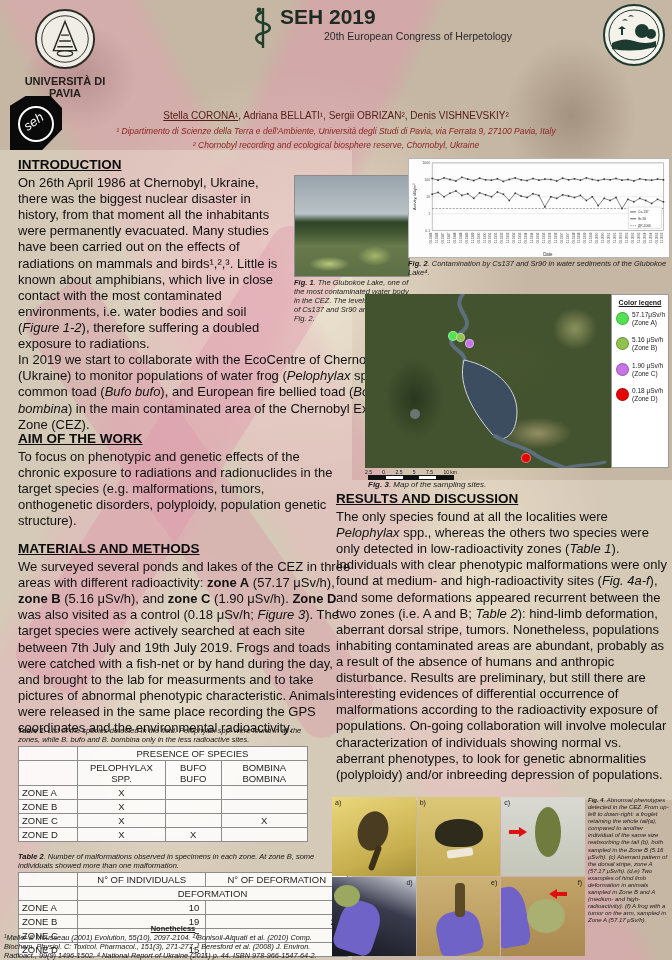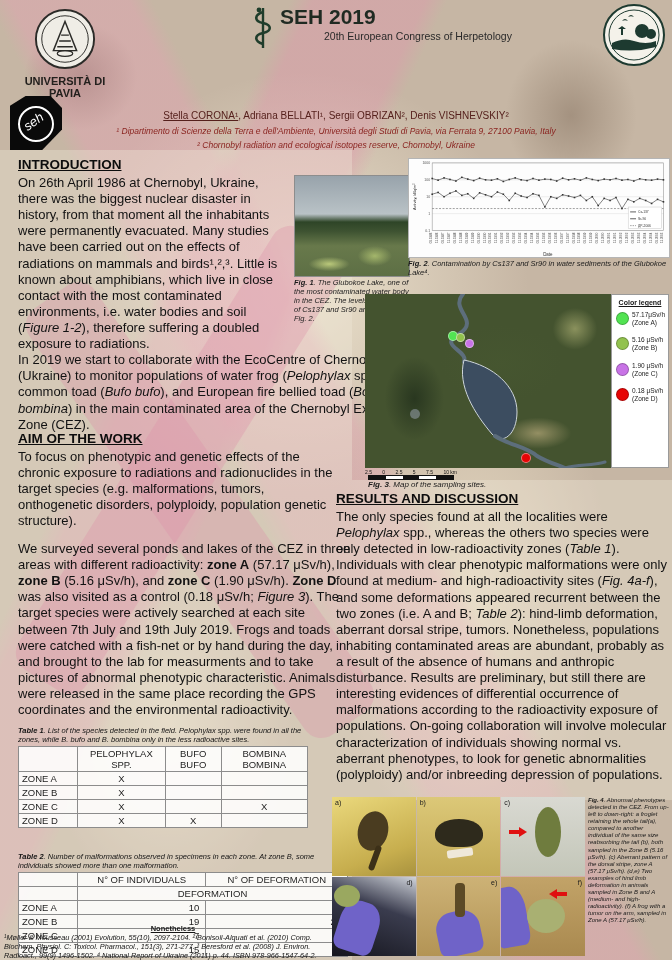--- a/index.html
+++ b/index.html
@@ -151,21 +151,21 @@
     <circle cx="32" cy="32" r="25" fill="none" stroke="#1d3a30" stroke-width="1"></circle>
     <path d="M10 40 Q22 34 32 38 Q44 42 54 38 L54 44 Q32 50 10 46 Z" fill="#1d3a30"></path>
     <circle cx="40" cy="28" r="7" fill="#1d3a30"></circle>
     <circle cx="49" cy="31" r="5" fill="#1d3a30"></circle>
     <path d="M16 26 l4 -3 l4 3 l-3 0 l0 6 l-2 0 l0 -6 Z" fill="#1d3a30"></path>
     <path d="M20 18 q3 -4 6 0 q-3 -1.5 -6 0 Z M26 14 q3 -4 6 0 q-3 -1.5 -6 0 Z" fill="#1d3a30"></path>
   </svg>
 
   <div class="authors"><u>Stella CORONA¹</u>, Adriana BELLATI¹, Sergii OBRIZAN², Denis VISHNEVSKIY²</div>
   <div class="affil" style="top:126px;">¹ Dipartimento di Scienze della Terra e dell'Ambiente, Università degli Studi di Pavia, via Ferrata 9, 27100 Pavia, Italy</div>
-  <div class="affil" style="top:140px;">² Chornobyl radiation and ecological isotopes reserve, Chornobyl, Ukraine</div>
+  <div class="affil" style="top:140px;">² Chornobyl recording and ecological biosphere reserve, Chornobyl, Ukraine</div>
 
   <div class="sehblack">
     <i></i>
     <span>seh</span>
   </div>
 
   <div class="sec sec-intro">
     <h2>INTRODUCTION</h2>
     <div class="fig1">
       <div class="photo"></div>
@@ -173,20 +173,21 @@
     </div>
     <p>On 26th April 1986 at Chernobyl, Ukraine, there was the biggest nuclear disaster in history, from that moment all the inhabitants were permanently evacuated. Many studies have been carried out on the effects of radiations on mammals and birds¹,²,³. Little is known about amphibians, which live in close contact with the most contaminated environments, i.e. water bodies and soil (<i>Figure 1-2</i>), therefore suffering a doubled exposure to radiations.<br>In 2019 we start to collaborate with the EcoCentre of Chernobyl (Ukraine) to monitor populations of water frog (<i>Pelophylax</i> spp.), common toad (<i>Bufo bufo</i>), and European fire bellied toad (<i>Bombina bombina</i>) in the main contaminated area of the Chernobyl Exclusion Zone (CEZ).</p>
   </div>
 
   <div class="sec sec-aim">
     <h2>AIM OF THE WORK</h2>
     <p>To focus on phenotypic and genetic effects of the chronic exposure to radiations and radionuclides in the target species (e.g. malformations, tumors, onthogenetic disorders, polyploidy, population genetic structure).</p>
   </div>
 
   <div class="sec sec-methods">
+    <h2>MATERIALS AND METHODS</h2>
     <p>We surveyed several ponds and lakes of the CEZ in three areas with different radioactivity: <b>zone A</b> (57.17 μSv/h), <b>zone B</b> (5.16 μSv/h), and <b>zone C</b> (1.90 μSv/h). <b>Zone D</b> was also visited as a control (0.18 μSv/h; <i>Figure 3</i>). The target species were actively searched at each site between 7th July and 19th July 2019. Frogs and toads were catched with a fish-net or by hand during the day, and brought to the lab for measurments and to take pictures of abnormal phenotypic characteristic. Animals were released in the same place recording the GPS coordinates and the environmental radioactivity.</p>
   </div>
 
   <div class="fig2">
     <svg id="fig2-svg" width="262" height="100" viewBox="0 0 262 100">
         <rect x="0" y="0" width="262" height="100" fill="#fdfdfd"></rect>
         <line x1="22" y1="4" x2="258" y2="4" stroke="#ddd" stroke-width="0.5"></line>
         <text x="20" y="5.3" text-anchor="end" font-size="3.6" fill="#555" font-family="Liberation Sans, sans-serif">1000</text>
         <line x1="22" y1="21.25" x2="258" y2="21.25" stroke="#ddd" stroke-width="0.5"></line>
         <text x="20" y="22.55" text-anchor="end" font-size="3.6" fill="#555" font-family="Liberation Sans, sans-serif">100</text>
@@ -389,20 +390,24 @@
   <div class="sec sec-results">
     <h2>RESULTS AND DISCUSSION</h2>
     <p>The only species found at all the localities were <i>Pelophylax</i> spp., whereas the others two species were only detected in low-radioactivity zones (<i>Table 1</i>). Individuals with clear phenotypic malformations were only found at medium- and high-radioactivity sites (<i>Fig. 4a-f</i>), and some deformations appeared recurrent between the two zones (i.e. A and B; <i>Table 2</i>): hind-limb deformation, aberrant dorsal stripe, tumors. Nonetheless, populations inhabiting contaminated areas are abundant, probably as a result of the absence of humans and anthropic disturbance. Results are preliminary, but still there are interesting evidences of differential occurrence of malformations according to the radioactivity exposure of populations. On-going collaboration will involve molecular characterization of individuals showing normal vs. aberrant phenotypes, to look for genetic abnormalities (polyploidy) and/or inbreeding depression of populations.</p>
   </div>
 
   <div class="tblwrap tbl1">
     <div class="tblcap"><b>Table 1</b>. List of the species detected in the field. Pelophylax spp. were found in all the zones, while B. bufo and B. bombina only in the less radioactive sites.</div>
     <table class="data">
         <tbody>
           <tr>
+            <td></td>
+            <th colspan="3">PRESENCE OF SPECIES</th>
+          </tr>
+          <tr>
             <th></th>
             <th>PELOPHYLAX SPP.</th>
             <th>BUFO BUFO</th>
             <th>BOMBINA BOMBINA</th>
           </tr>
           <tr>
             <td class="zone">ZONE A</td>
             <td class="val">X</td>
             <td class="val"></td>
             <td class="val"></td>

